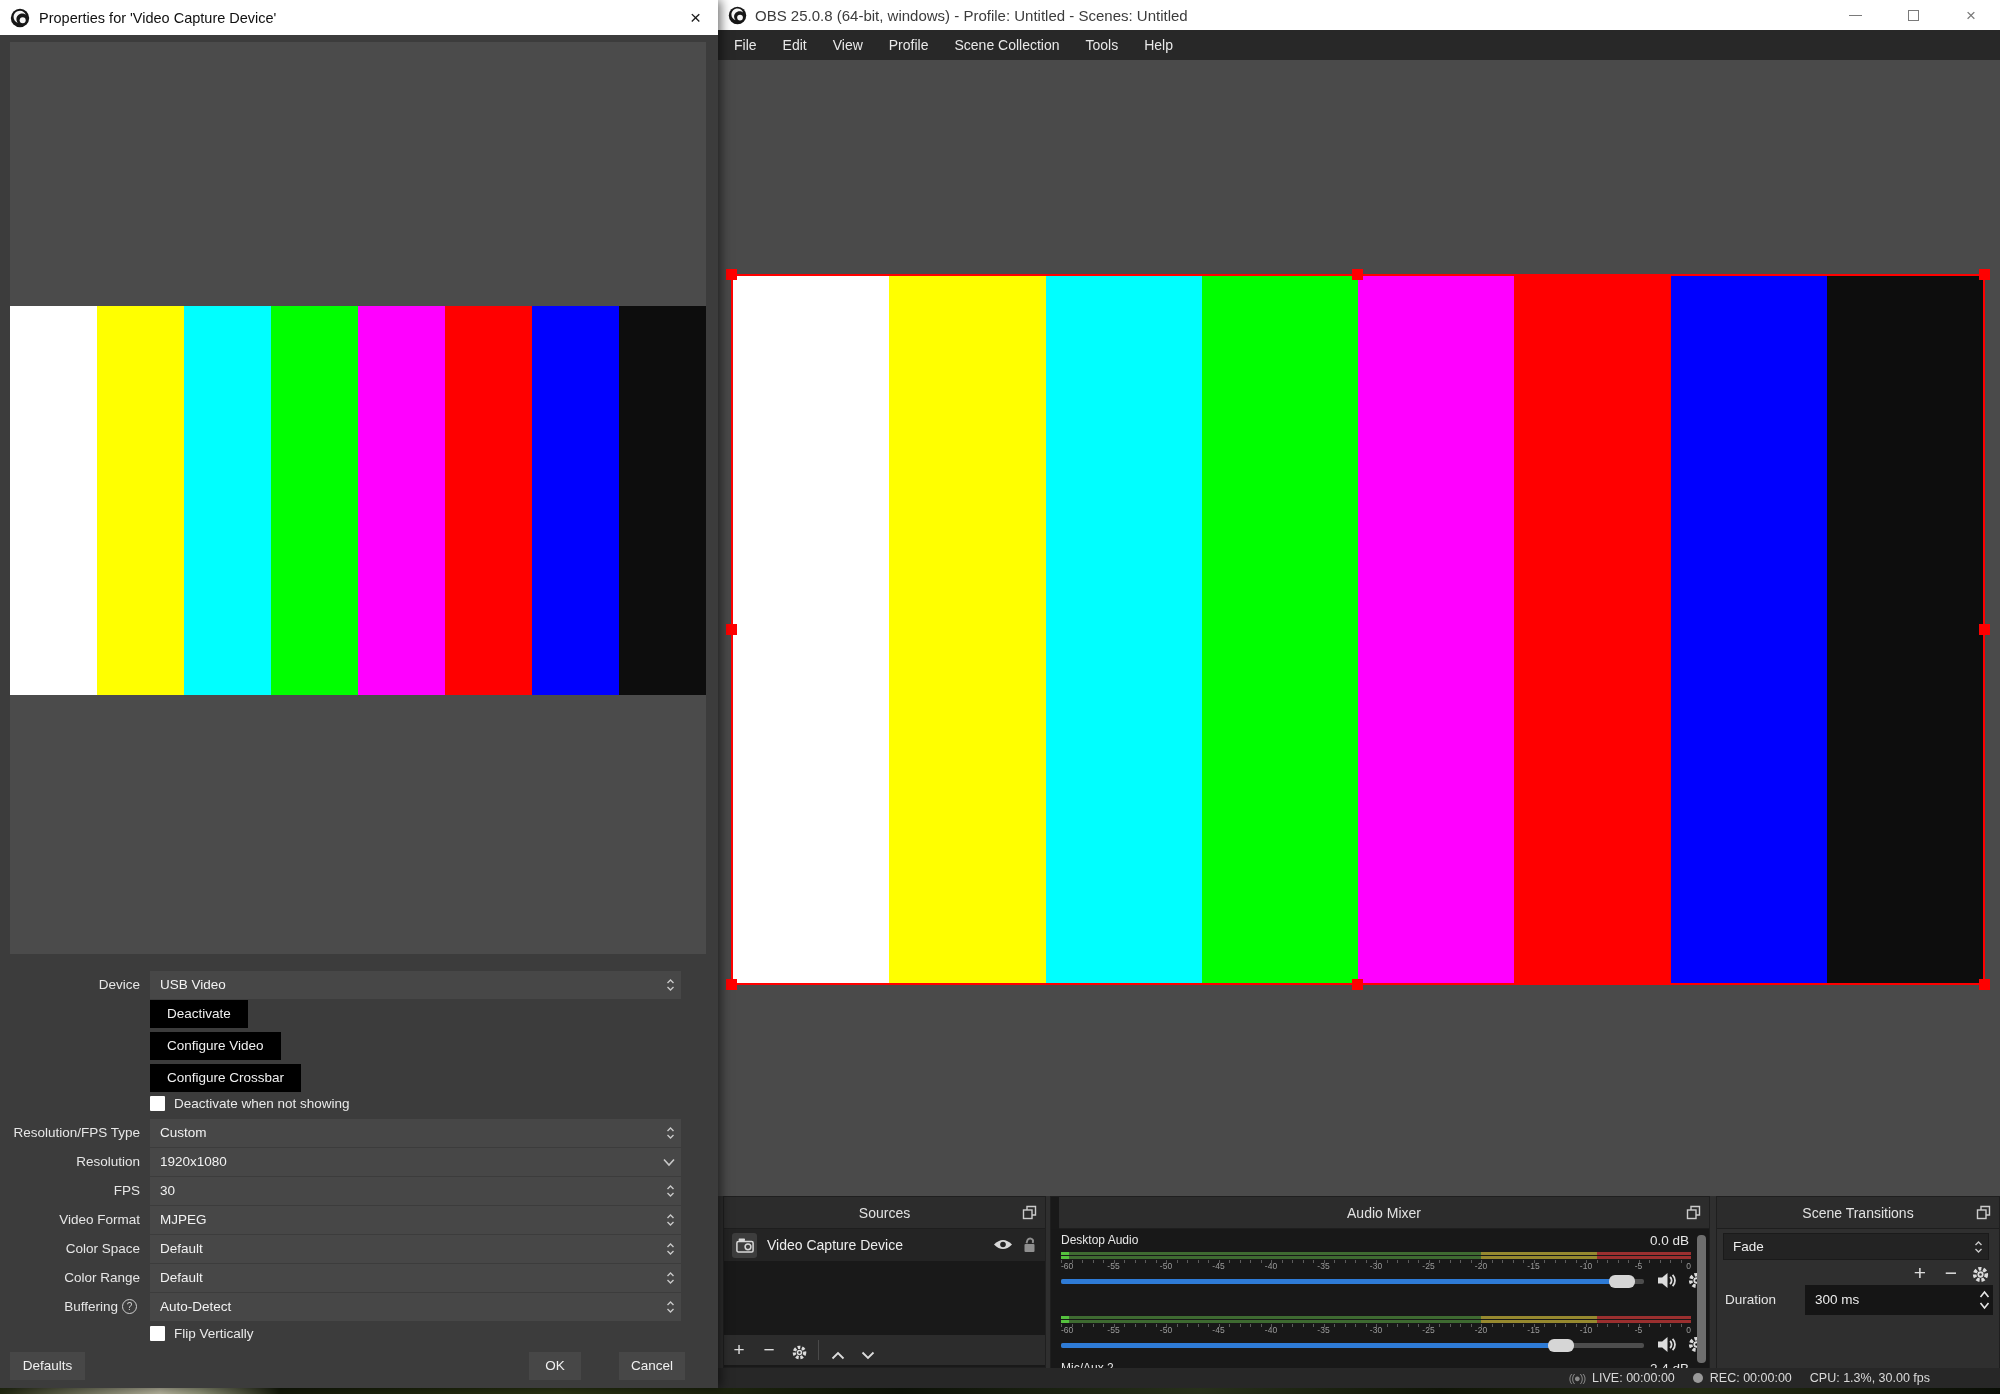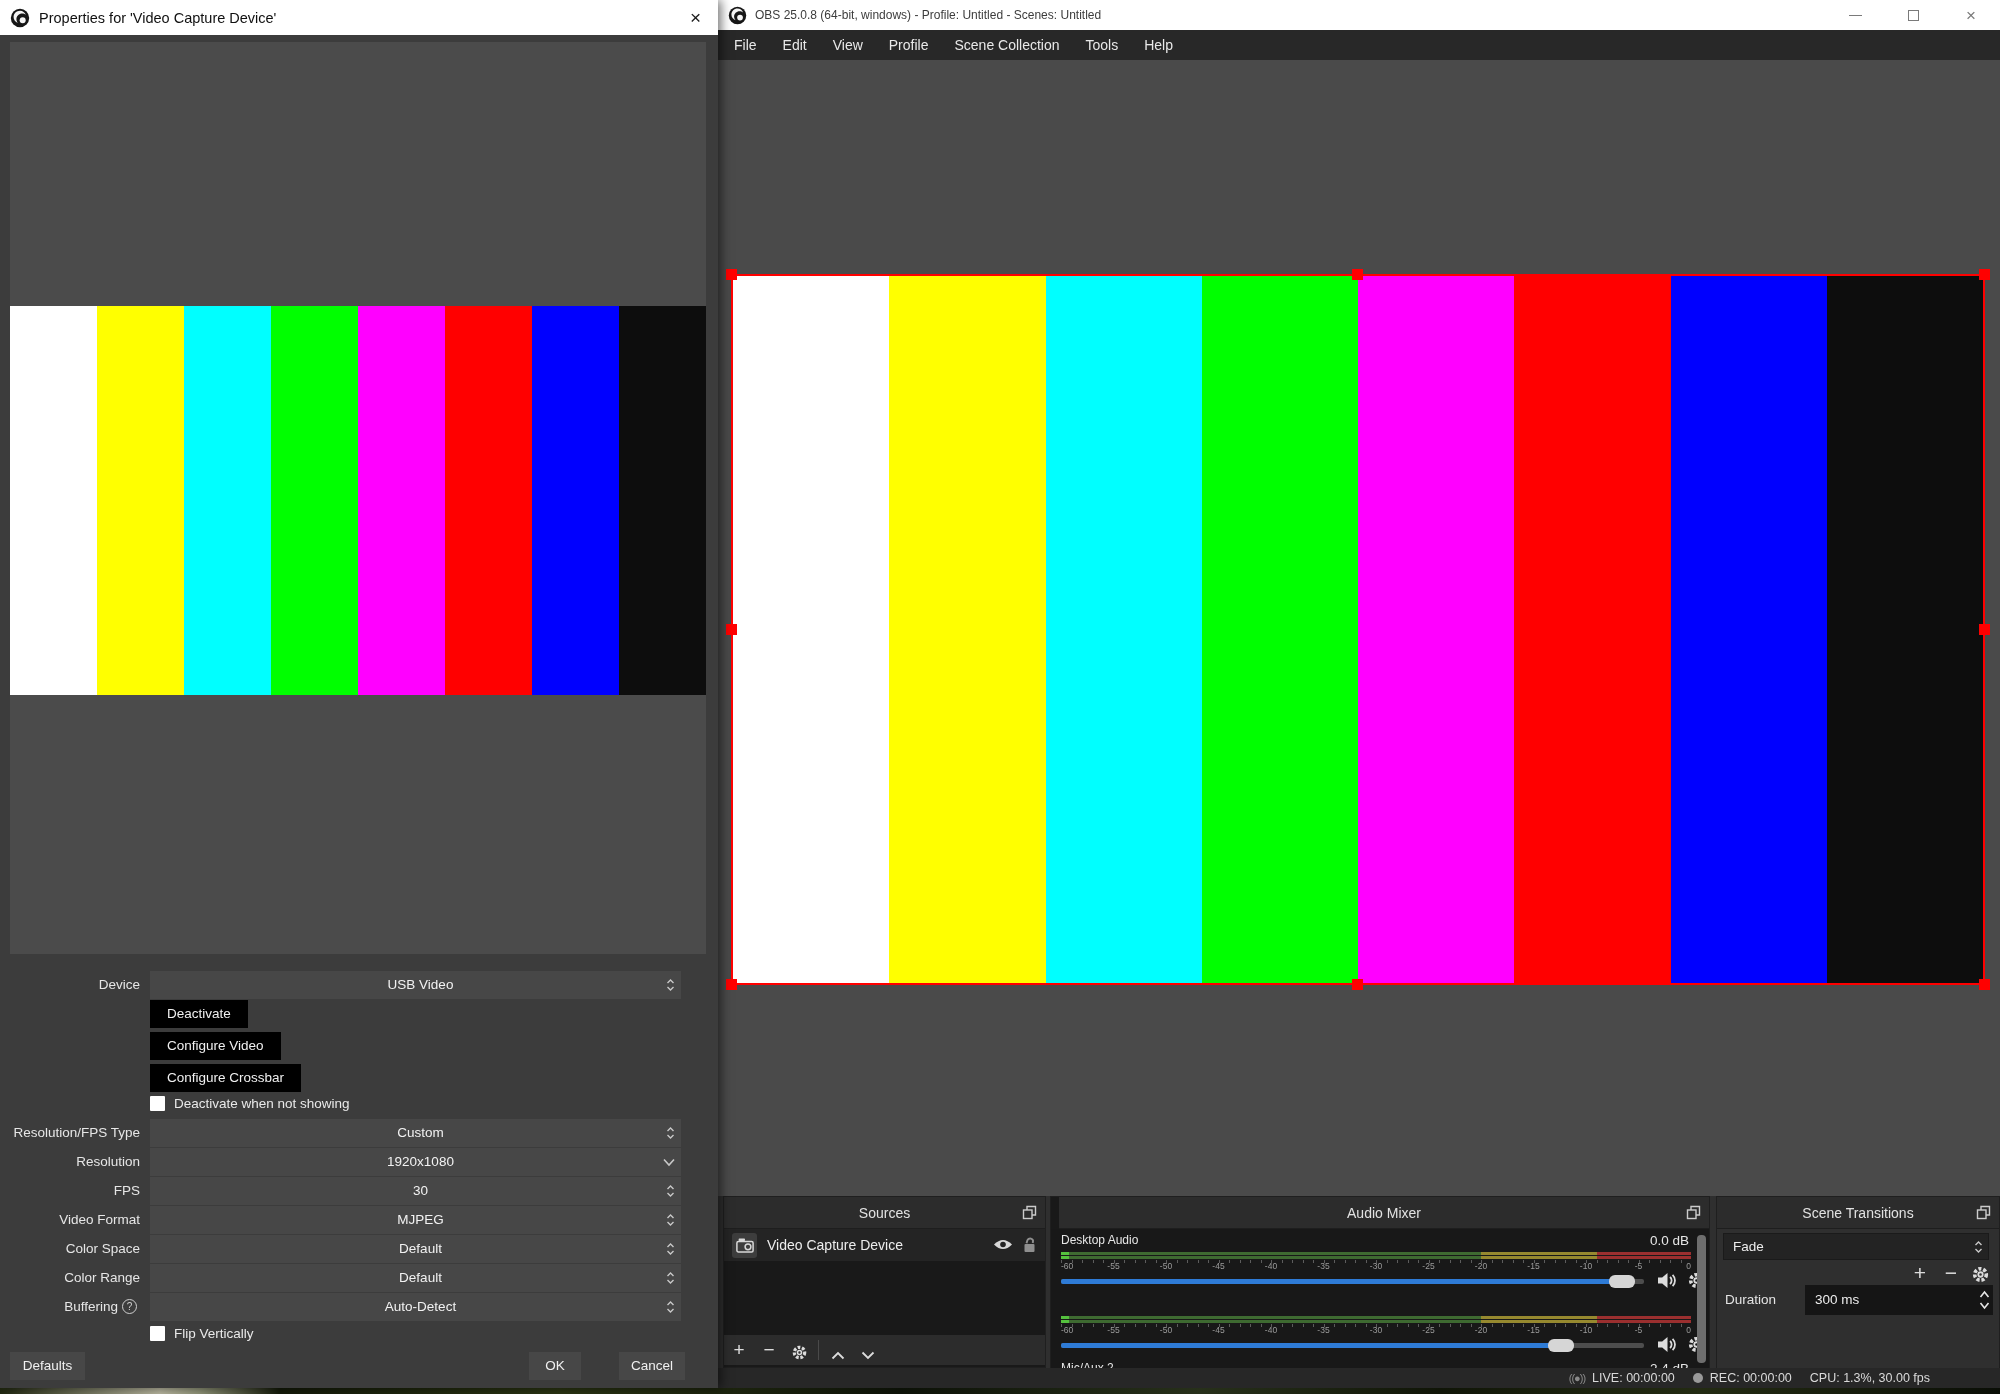--- a/index.html
+++ b/index.html
@@ -4,21 +4,21 @@
 <style>
   * { margin:0; padding:0; box-sizing:border-box; }
   html,body { width:2000px; height:1394px; overflow:hidden; background:#4a4a4a;
     font-family:"Liberation Sans", sans-serif; }
   #screen { position:relative; width:2000px; height:1394px; }
 
   
   #main-window { position:absolute; left:718px; top:0; width:1282px; height:1388px; }
   .titlebar { position:absolute; left:0; top:0; width:100%; height:30px; background:#ffffff;
     display:flex; align-items:center; padding-left:10px; }
-  .titlebar .title { font-size:12px; color:#3c3c3c; margin-left:8px; white-space:nowrap; }
+  .titlebar .title { font-size:15px; color:#3c3c3c; margin-left:8px; white-space:nowrap; }
   .win-controls { position:absolute; right:0; top:0; height:30px; display:flex; }
   .win-btn { width:58px; height:30px; display:flex; align-items:center; justify-content:center; color:#6e6e6e; }
   .glyph-min { width:13px; height:0; border-top:1.6px solid #7a7a7a; display:block; }
   .glyph-max { width:11px; height:11px; border:1.4px solid #7a7a7a; display:block; }
   .glyph-x  { font-size:17px; color:#7a7a7a; line-height:1; }
 
   .menubar { position:absolute; left:0; top:30px; width:100%; height:30px; background:#282828;
     display:flex; align-items:center; padding-left:3px; }
   .menu-item { color:#e9e9e9; font-size:14px; padding:0 13px; line-height:30px; cursor:default; }
 
@@ -109,21 +109,21 @@
   .dlg-title { font-size:14.5px; color:#101010; margin-left:9px; }
   .dlg-close { position:absolute; right:0; top:0; width:45px; height:35px; display:flex;
     align-items:center; justify-content:center; font-size:19px; color:#1a1a1a; }
   .dpreview { position:absolute; left:10px; top:42px; width:696px; height:912px; background:#4b4b4b; }
   .dbars { position:absolute; left:0; top:264px; width:100%; height:389px; }
 
   .frow { position:absolute; left:0; width:100%; height:28px; }
   .flabel { position:absolute; left:0; top:0; width:140px; text-align:right; color:#e6e6e6;
     font-size:13.5px; line-height:28px; white-space:nowrap; }
   .ffield { position:absolute; left:150px; top:0; width:531px; height:28px; background:#474747;
-    color:#f2f2f2; font-size:13.5px; line-height:28px; padding-left:10px;text-align:center; }
+    color:#f2f2f2; font-size:13.5px; line-height:28px; padding-left:10px; }
   .ffield .spin, .ffield .ddown { position:absolute; right:5px; top:5px; }
   .ffield .ddown { top:10px; }
   .help-ico { position:absolute; left:122px; top:6px; width:15px; height:15px; border:1.2px solid #cfcfcf;
     border-radius:50%; color:#cfcfcf; font-size:10px; text-align:center; line-height:13px; }
   .abtn { position:absolute; left:150px; height:28px; background:#000000; color:#f0f0f0;
     font-size:13.5px; line-height:28px; padding:0 17px; }
   .chkrow { position:absolute; left:150px; height:18px; display:flex; align-items:center; gap:9px; }
   .chkbox { width:15px; height:15px; background:#ffffff; border-radius:1px; }
   .chklabel { color:#e9e9e9; font-size:13.5px; }
   .dlg-buttons { position:absolute; left:10px; top:1352px; width:698px; height:28px; }

